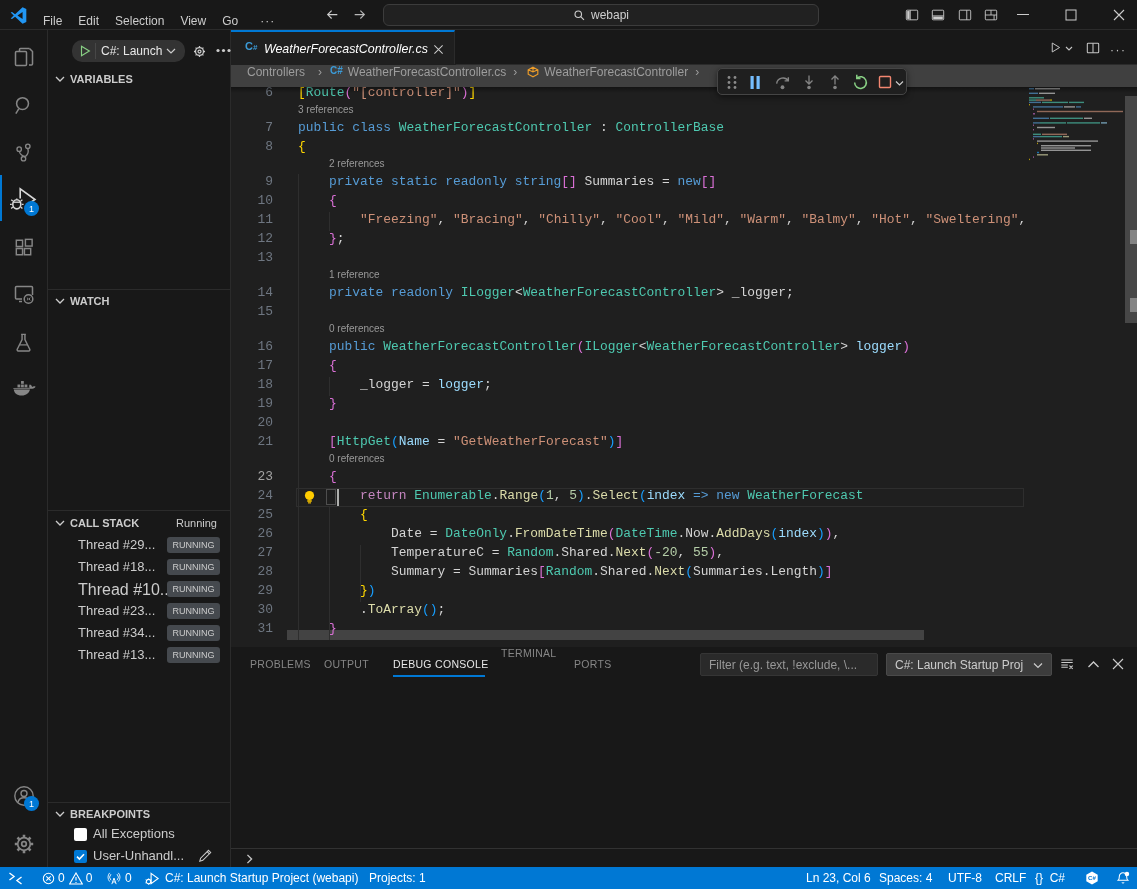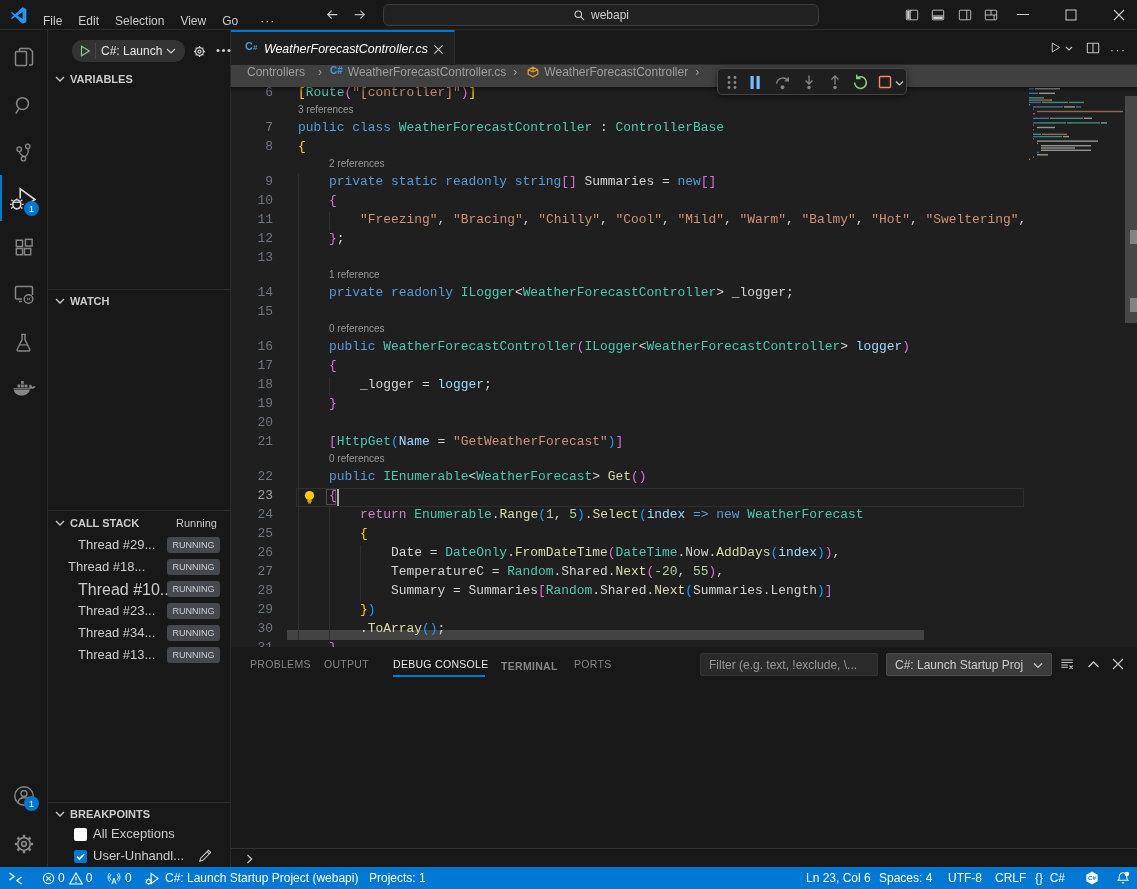--- a/index.html
+++ b/index.html
@@ -241,21 +241,21 @@
   <div class="sect-head" style="top:482px">
     <svg class="chev" viewBox="0 0 16 16" fill="none" stroke="#cccccc" stroke-width="1.3">
         <path d="M4 6 L8 10 L12 6"></path>
       </svg>
     CALL STACK
     <span style="position:absolute;right:13px;font-weight:normal;color:#cccccc;">Running</span>
   </div>
   <div id="threads">
       <div class="abs" style="left:30px;top:507px;font-size:13px;color:#cccccc;">Thread #29...</div>
       <div class="abs" style="left:119px;top:507px;width:53px;height:16px;background:#45494e;border-radius:3px;text-align:center;line-height:16px;font-size:9px;color:#cccccc;">RUNNING</div>
-      <div class="abs" style="left:20px;top:529px;font-size:13px;color:#cccccc;">Thread #18...</div>
+      <div class="abs" style="left:30px;top:529px;font-size:13px;color:#cccccc;">Thread #18...</div>
       <div class="abs" style="left:119px;top:529px;width:53px;height:16px;background:#45494e;border-radius:3px;text-align:center;line-height:16px;font-size:9px;color:#cccccc;">RUNNING</div>
       <div class="abs" style="left:30px;top:551px;font-size:16px;color:#cccccc;">Thread #10...</div>
       <div class="abs" style="left:119px;top:551px;width:53px;height:16px;background:#45494e;border-radius:3px;text-align:center;line-height:16px;font-size:9px;color:#cccccc;">RUNNING</div>
       <div class="abs" style="left:30px;top:573px;font-size:13px;color:#cccccc;">Thread #23...</div>
       <div class="abs" style="left:119px;top:573px;width:53px;height:16px;background:#45494e;border-radius:3px;text-align:center;line-height:16px;font-size:9px;color:#cccccc;">RUNNING</div>
       <div class="abs" style="left:30px;top:595px;font-size:13px;color:#cccccc;">Thread #34...</div>
       <div class="abs" style="left:119px;top:595px;width:53px;height:16px;background:#45494e;border-radius:3px;text-align:center;line-height:16px;font-size:9px;color:#cccccc;">RUNNING</div>
       <div class="abs" style="left:30px;top:617px;font-size:13px;color:#cccccc;">Thread #13...</div>
       <div class="abs" style="left:119px;top:617px;width:53px;height:16px;background:#45494e;border-radius:3px;text-align:center;line-height:16px;font-size:9px;color:#cccccc;">RUNNING</div>
     </div>
@@ -342,21 +342,20 @@
       </div>
       <div class="row"><span class="ln">16</span><span class="ct"><span class="w">    </span><span class="k">public </span><span class="t">WeatherForecastController</span><span class="b2">(</span><span class="t">ILogger</span><span class="w">&lt;</span><span class="t">WeatherForecastController</span><span class="w">&gt; </span><span class="p">logger</span><span class="b2">)</span></span></div>
       <div class="row"><span class="ln">17</span><span class="ct"><span class="w">    </span><span class="b2">{</span></span></div>
       <div class="row"><span class="ln">18</span><span class="ct"><span class="w">        _logger = </span><span class="p">logger</span><span class="w">;</span></span></div>
       <div class="row"><span class="ln">19</span><span class="ct"><span class="w">    </span><span class="b2">}</span></span></div>
       <div class="row"><span class="ln">20</span><span class="ct"></span></div>
       <div class="row"><span class="ln">21</span><span class="ct"><span class="w">    </span><span class="b2">[</span><span class="t">HttpGet</span><span class="b3">(</span><span class="p">Name</span><span class="w"> = </span><span class="s">"GetWeatherForecast"</span><span class="b3">)</span><span class="b2">]</span></span></div>
       <div class="lens">
         <span style="position:absolute;left:98.02px;">0 references</span>
       </div>
-      <div class="row"><span class="ln">22</span><span class="ct"><span class="w">    </span><span class="k">public </span><span class="t">IEnumerable</span><span class="w">&lt;</span><span class="t">WeatherForecast</span><span class="w">&gt; </span><span class="m">Get</span><span class="b2">()</span></span></div>
       <div class="row"><span class="ln" style="color:#a3a3a3">23</span><span class="ct"><span class="w">    </span><span class="b2">{</span></span></div>
       <div class="row"><span class="ln">24</span><span class="ct"><span class="w">        </span><span class="c">return</span><span class="w"> </span><span class="t">Enumerable</span><span class="w">.</span><span class="m">Range</span><span class="b3">(</span><span class="n">1</span><span class="w">, </span><span class="n">5</span><span class="b3">)</span><span class="w">.</span><span class="m">Select</span><span class="b3">(</span><span class="p">index</span><span class="w"> </span><span class="k">=&gt;</span><span class="w"> </span><span class="k">new</span><span class="w"> </span><span class="t">WeatherForecast</span></span></div>
       <div class="row"><span class="ln">25</span><span class="ct"><span class="w">        </span><span class="b1">{</span></span></div>
       <div class="row"><span class="ln">26</span><span class="ct"><span class="w">            Date = </span><span class="t">DateOnly</span><span class="w">.</span><span class="m">FromDateTime</span><span class="b2">(</span><span class="t">DateTime</span><span class="w">.Now.</span><span class="m">AddDays</span><span class="b3">(</span><span class="p">index</span><span class="b3">)</span><span class="b2">)</span><span class="w">,</span></span></div>
       <div class="row"><span class="ln">27</span><span class="ct"><span class="w">            TemperatureC = </span><span class="t">Random</span><span class="w">.Shared.</span><span class="m">Next</span><span class="b2">(</span><span class="n">-20</span><span class="w">, </span><span class="n">55</span><span class="b2">)</span><span class="w">,</span></span></div>
       <div class="row"><span class="ln">28</span><span class="ct"><span class="w">            Summary = Summaries</span><span class="b2">[</span><span class="t">Random</span><span class="w">.Shared.</span><span class="m">Next</span><span class="b3">(</span><span class="w">Summaries.Length</span><span class="b3">)</span><span class="b2">]</span></span></div>
       <div class="row"><span class="ln">29</span><span class="ct"><span class="w">        </span><span class="b1">}</span><span class="b3">)</span></span></div>
       <div class="row"><span class="ln">30</span><span class="ct"><span class="w">        .</span><span class="m">ToArray</span><span class="b3">()</span><span class="w">;</span></span></div>
       <div class="row"><span class="ln">31</span><span class="ct"><span class="w">    </span><span class="b2">}</span></span></div>
     </div>
@@ -464,21 +463,21 @@
         <rect x="5.3" y="11" width="4.4" height="2" fill="#d0a500"></rect>
         <rect x="6" y="13" width="3" height="1.6" fill="#b8930a"></rect>
       </svg>
     </div>
   </div>
 
 <div id="panel">
   <span class="ptab abs" style="left:19px;top:11px;">PROBLEMS</span>
   <span class="ptab abs" style="left:93px;top:11px;">OUTPUT</span>
   <span class="ptab abs" style="left:162px;top:11px;color:#e7e7e7;">DEBUG CONSOLE</span>
-  <span class="ptab abs" style="left:270px;top:13px;font-weight:bold;">TERMINAL</span>
+  <span class="ptab abs" style="left:270px;top:0;">TERMINAL</span>
   <span class="ptab abs" style="left:343px;top:11px;">PORTS</span>
   <div class="abs" style="left:162px;top:28px;width:92px;height:2px;background:#0078d4;"></div>
   <div class="abs" style="left:469px;top:6px;width:178px;height:23px;background:#2a2a2a;border:1px solid #353535;border-radius:2px;">
     <span class="abs" style="left:8px;top:4px;font-size:12px;color:#989898;">Filter (e.g. text, !exclude, \...</span>
   </div>
   <div class="abs" style="left:655px;top:6px;width:166px;height:23px;background:#3c3c3c;border:1px solid #4a4a4a;border-radius:2px;">
     <span class="abs" style="left:8px;top:4px;font-size:12px;color:#cccccc;">C#: Launch Startup Proj</span>
     <svg class="abs" style="left:146px;top:7px" width="10" height="9" viewBox="0 0 10 9" fill="none" stroke="#cccccc" stroke-width="1.2">
         <path d="M1 2.5 L5 6.5 L9 2.5"></path>
       </svg>

